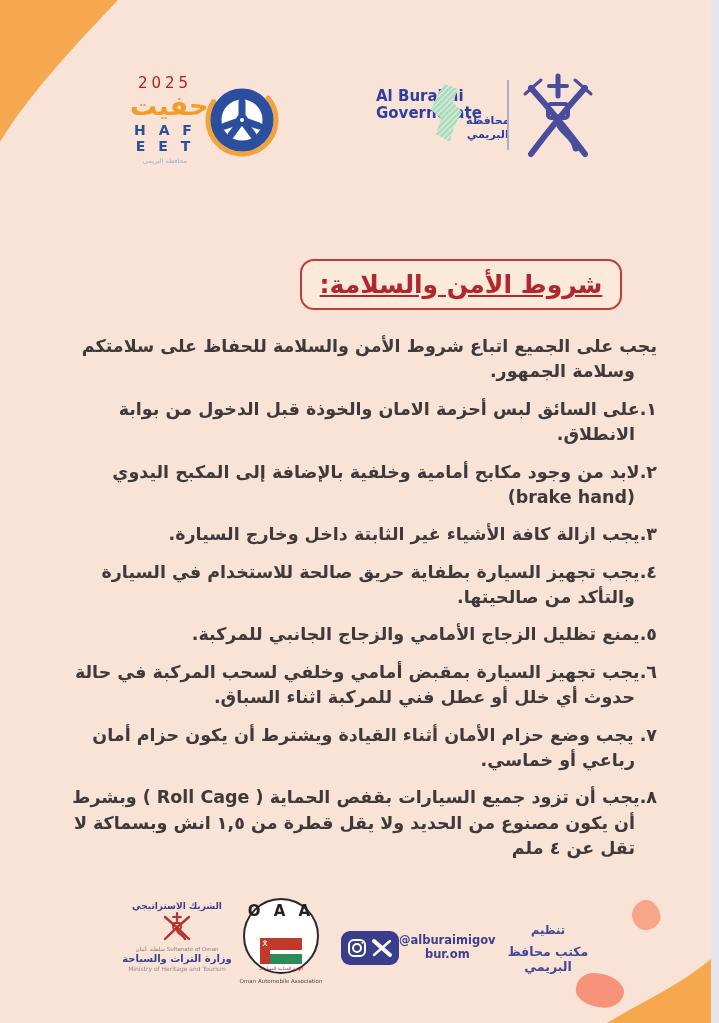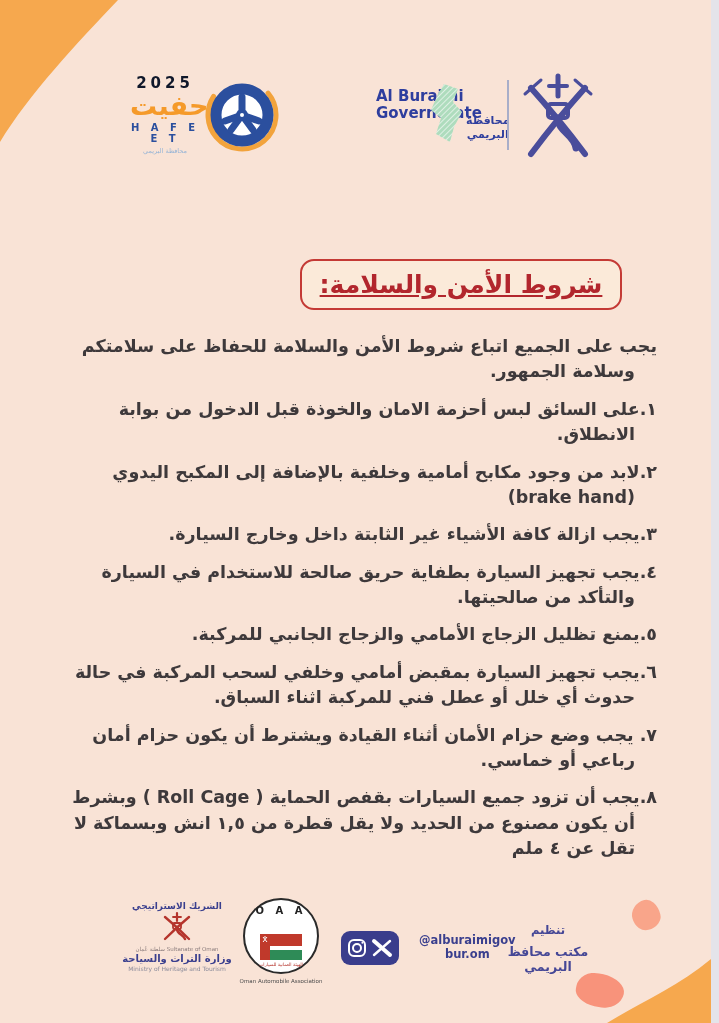--- a/index.html
+++ b/index.html
@@ -10,23 +10,23 @@
   
   .blob-topleft{position:absolute;left:0;top:0;}
   .blob-bottomright{position:absolute;right:8px;bottom:0;}
   .salmon-blob-1{position:absolute;left:632px;top:900px;width:28px;height:30px;background:#f9a58a;
       border-radius:58% 42% 55% 45% / 50% 60% 40% 50%;transform:rotate(-15deg);}
   .salmon-blob-2{position:absolute;left:576px;top:974px;width:48px;height:33px;background:#f8937b;
       border-radius:45% 55% 50% 50% / 55% 50% 60% 45%;transform:rotate(12deg);}
   
   .hafeet-logo{position:absolute;left:130px;top:74px;display:flex;align-items:center;gap:2px;}
   .hafeet-text{width:70px;text-align:center;}
-  .hafeet-year{color:#0f172a;font-weight:bold;font-size:15px;letter-spacing:4px;}
+  .hafeet-year{color:#b91c1c;font-weight:normal;font-size:15px;letter-spacing:4px;}
   .hafeet-ar{color:#f59a2a;font-weight:bold;font-size:27px;line-height:1.05;}
-  .hafeet-en{color:#2b4f9e;font-weight:bold;font-size:10px;letter-spacing:4px;margin-top:2px;}
+  .hafeet-en{color:#2b4f9e;font-weight:bold;font-size:14px;letter-spacing:4px;margin-top:2px;}
   .hafeet-tag{color:#96b4d6;font-size:6.5px;margin-top:3px;}
   .gov-logo{position:absolute;left:376px;top:82px;width:132px;height:70px;}
   .gov-en{position:absolute;left:0;top:6px;color:#2e3e9e;font-weight:bold;font-size:15px;
       line-height:1.15;white-space:pre-line;}
   .gov-map{position:absolute;left:48px;top:0;}
   .gov-ar{position:absolute;left:90px;top:32px;color:#2e3e9e;font-weight:bold;font-size:11px;
       line-height:1.25;white-space:pre-line;text-align:center;direction:rtl;}
   .logo-divider{position:absolute;left:507px;top:80px;height:70px;width:1.5px;background:#a8aec9;}
   .national-emblem{position:absolute;left:521px;top:72px;}
   
@@ -41,24 +41,24 @@
       white-space:pre-line;}
   
   .partner{position:absolute;left:113px;top:901px;width:128px;text-align:center;}
   .partner-label{color:#3a3f8e;font-weight:bold;font-size:9px;}
   .partner-sultanate{color:#8a7c7c;font-size:5.5px;margin-top:1px;}
   .partner-ar{color:#3a3f8e;font-weight:bold;font-size:10px;margin-top:1px;}
   .partner-en{color:#8b8b9a;font-size:6px;margin-top:1px;}
   .oaa{position:absolute;left:238px;top:898px;width:86px;text-align:center;}
   .oaa-circle{width:72px;height:72px;margin:0 auto;background:#fff;border:2px solid #2a2a2a;
       border-radius:50%;display:flex;flex-direction:column;align-items:center;justify-content:center;}
-  .oaa-acronym{color:#222;font-weight:bold;font-size:10px;letter-spacing:4px;margin-bottom:18px;}
+  .oaa-acronym{color:#222;font-weight:bold;font-size:15px;letter-spacing:4px;margin-bottom:18px;}
   .oaa-ar{color:#b5342c;font-size:4.5px;margin-top:2px;}
   .oaa-en{color:#4a4a4a;font-size:5.5px;margin-top:4px;}
-  .social{position:absolute;left:341px;top:931px;display:flex;gap:20px;align-items:center;}
+  .social{position:absolute;left:341px;top:931px;display:flex;gap:0;align-items:center;}
   .social-handle{color:#3a3f8e;font-weight:bold;font-size:11.5px;line-height:1.2;
       white-space:pre-line;text-align:center;}
   .organizer{position:absolute;left:486px;top:923px;width:124px;text-align:center;
       direction:rtl;color:#454796;}
   .organizer-label{font-weight:bold;font-size:11.5px;}
   .organizer-name{font-weight:bold;font-size:12.5px;margin-top:7px;}
 </style>
 </head>
 <body>
 

